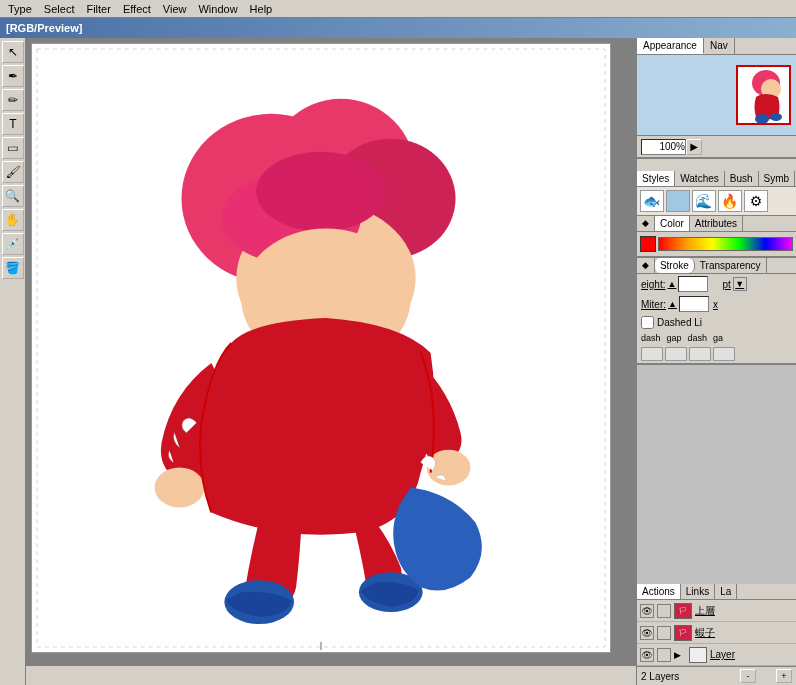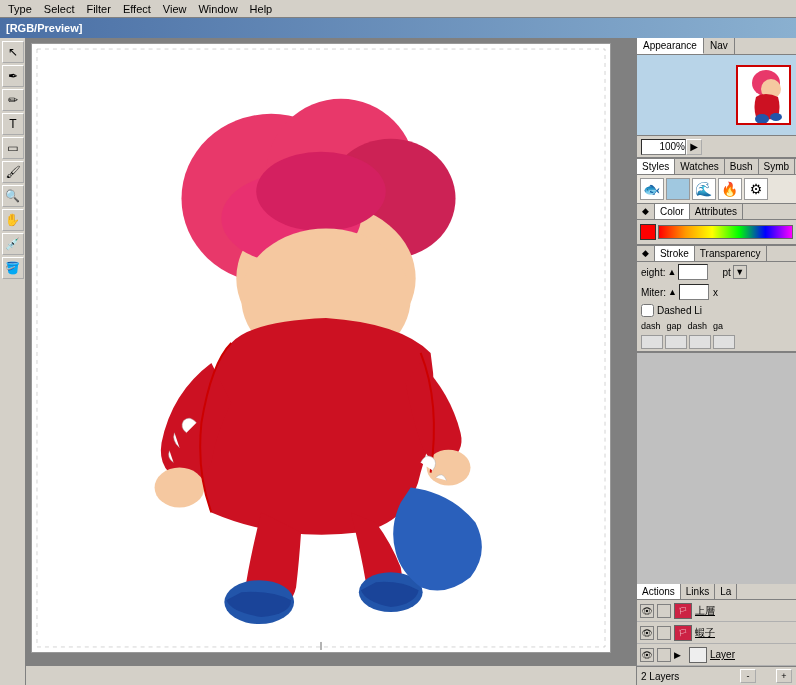--- a/index.html
+++ b/index.html
@@ -147,20 +147,21 @@
     
     #styles-panel {
       background: #d4d0c8;
       border-bottom: 2px solid #808080;
       flex-shrink: 0;
     }
     .styles-tabs {
       display: flex;
       background: #d4d0c8;
       border-bottom: 1px solid #808080;
+      margin-top: 12px;
     }
     .styles-tab {
       padding: 2px 5px;
       font-size: 10px;
       cursor: pointer;
       border-right: 1px solid #808080;
     }
     .styles-tab.active {
       background: white;
     }
@@ -225,27 +226,28 @@
       display: flex;
       background: #d4d0c8;
       border-bottom: 1px solid #808080;
     }
     .stroke-tab {
       padding: 2px 5px;
       font-size: 10px;
       cursor: pointer;
       border-right: 1px solid #808080;
     }
-    .stroke-tab.active { background: white; }
+    .stroke-tab.active { background: white; border-radius: 6px; }
     .stroke-row {
       display: flex;
       align-items: center;
       padding: 2px 4px;
       gap: 2px;
       font-size: 10px;
+      text-decoration: underline;
     }
     .num-input {
       width: 30px;
       height: 16px;
       font-size: 10px;
       border: 1px inset #808080;
       background: white;
       text-align: right;
     }
     .checkbox-row {

